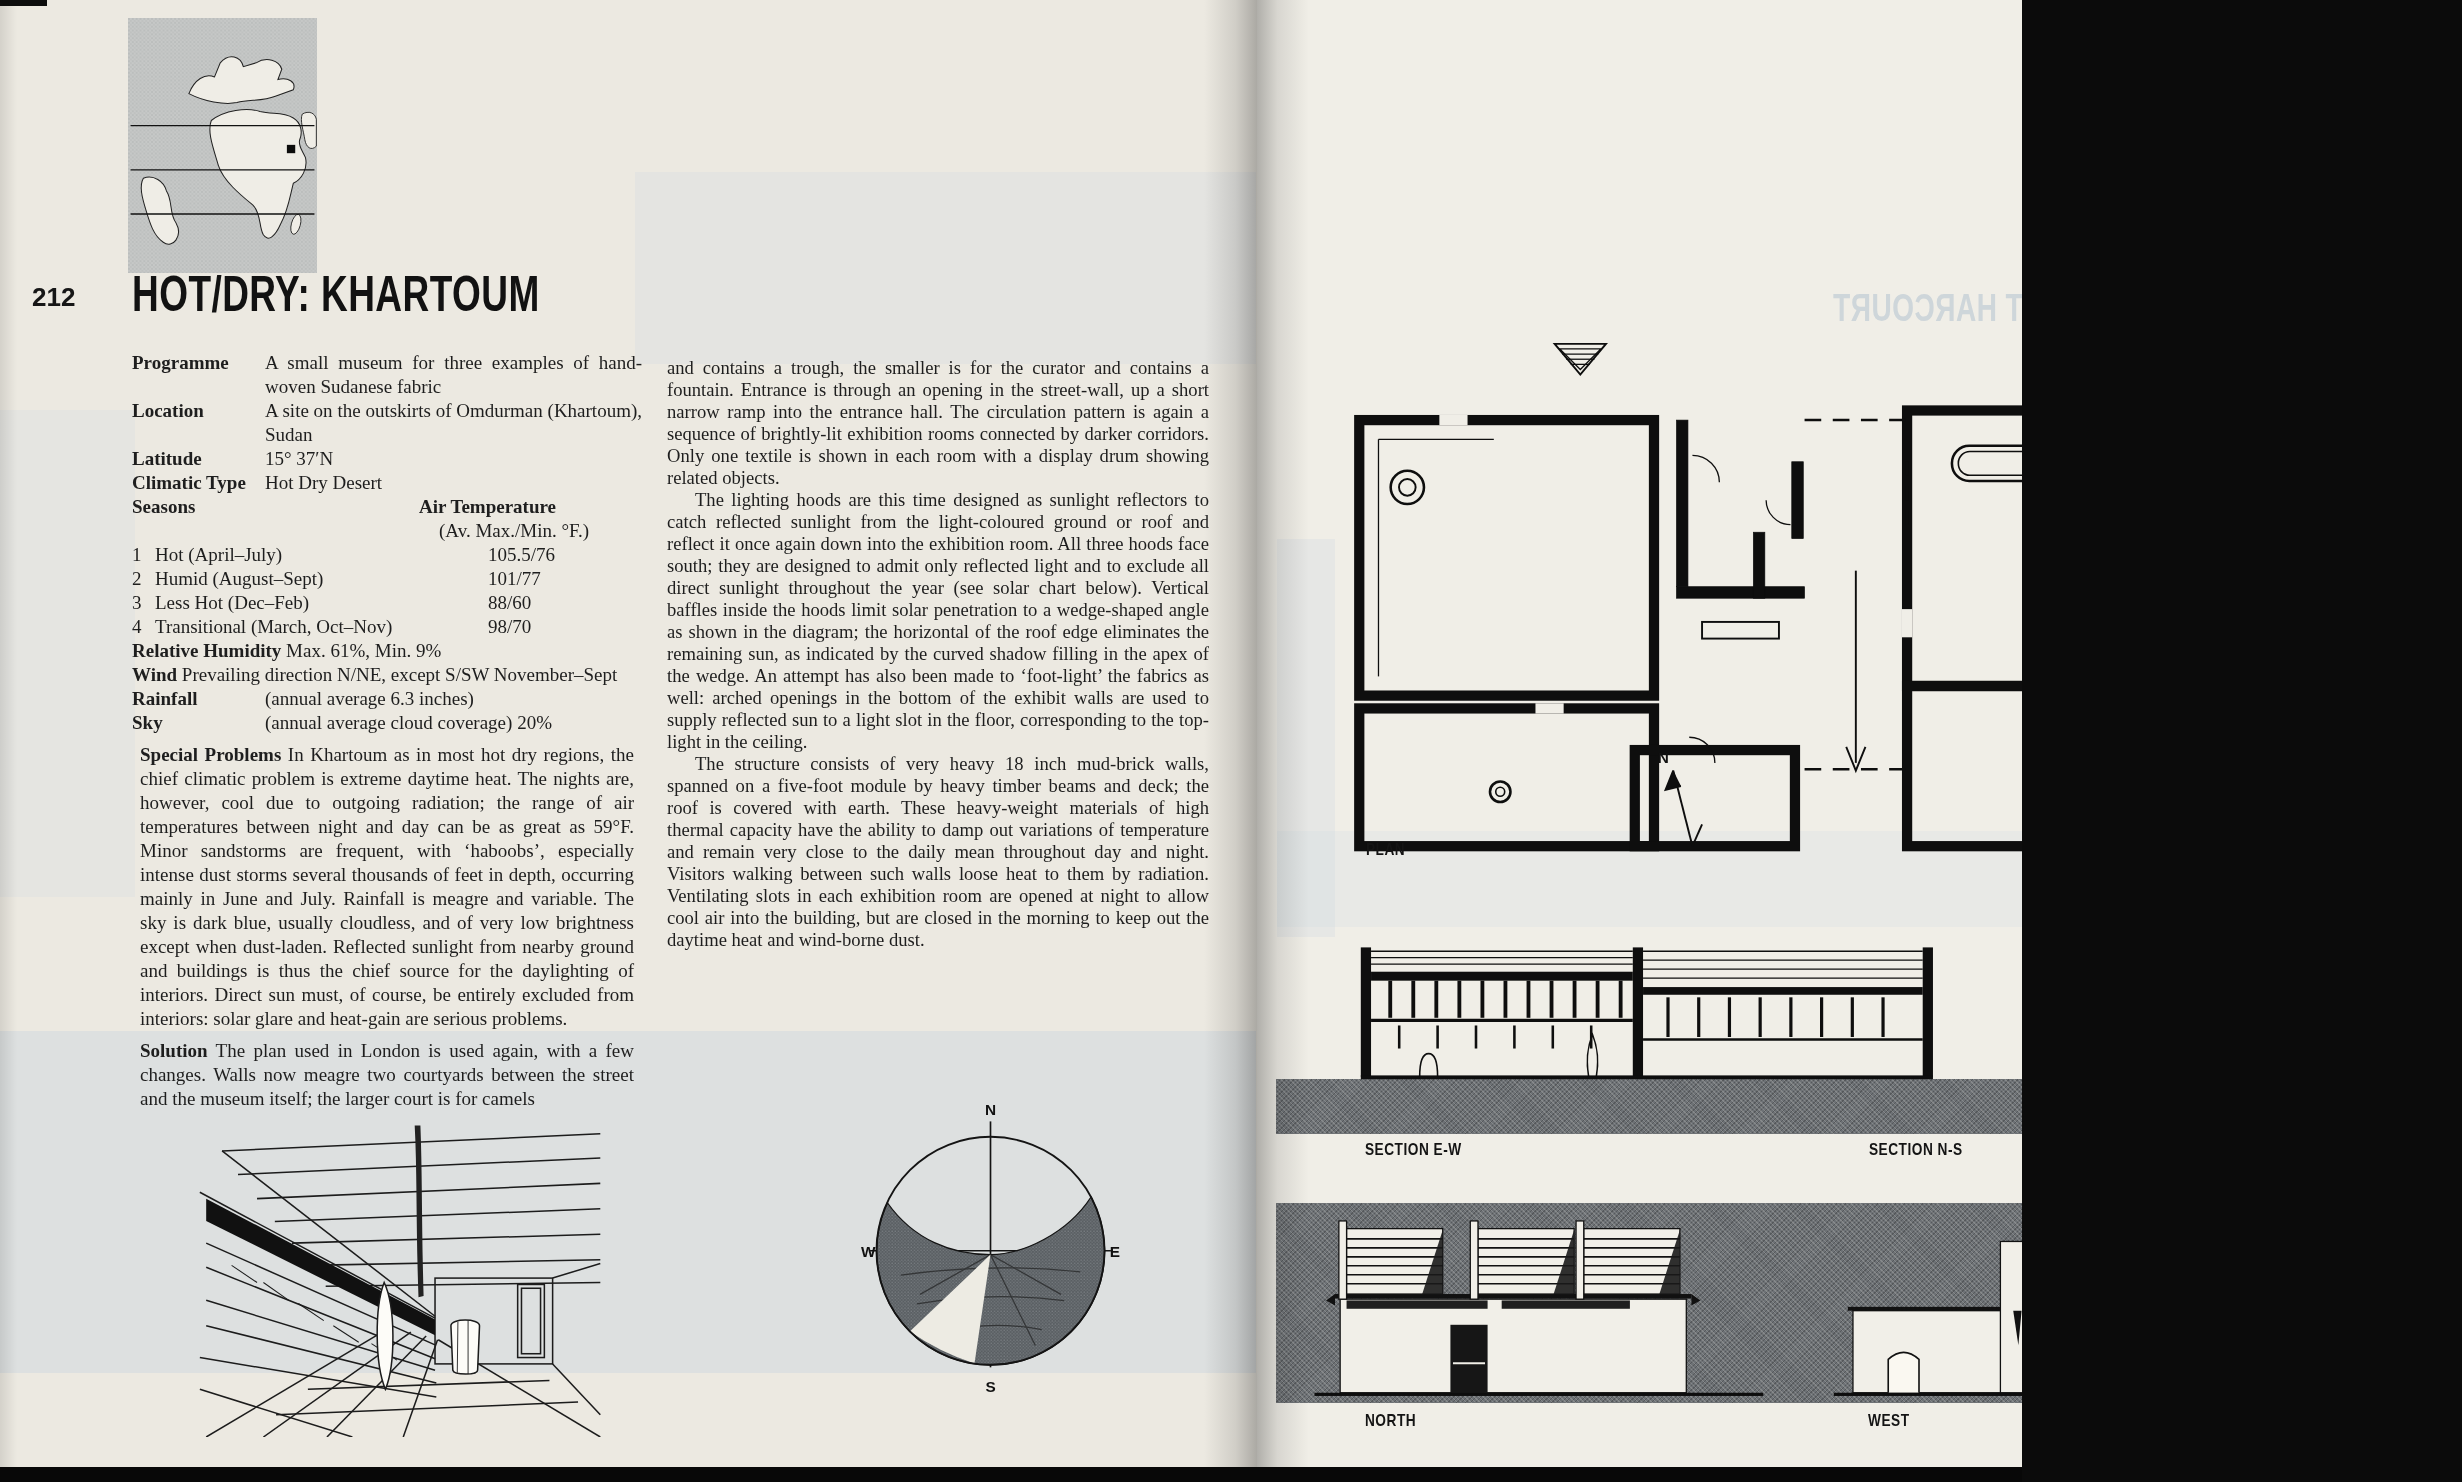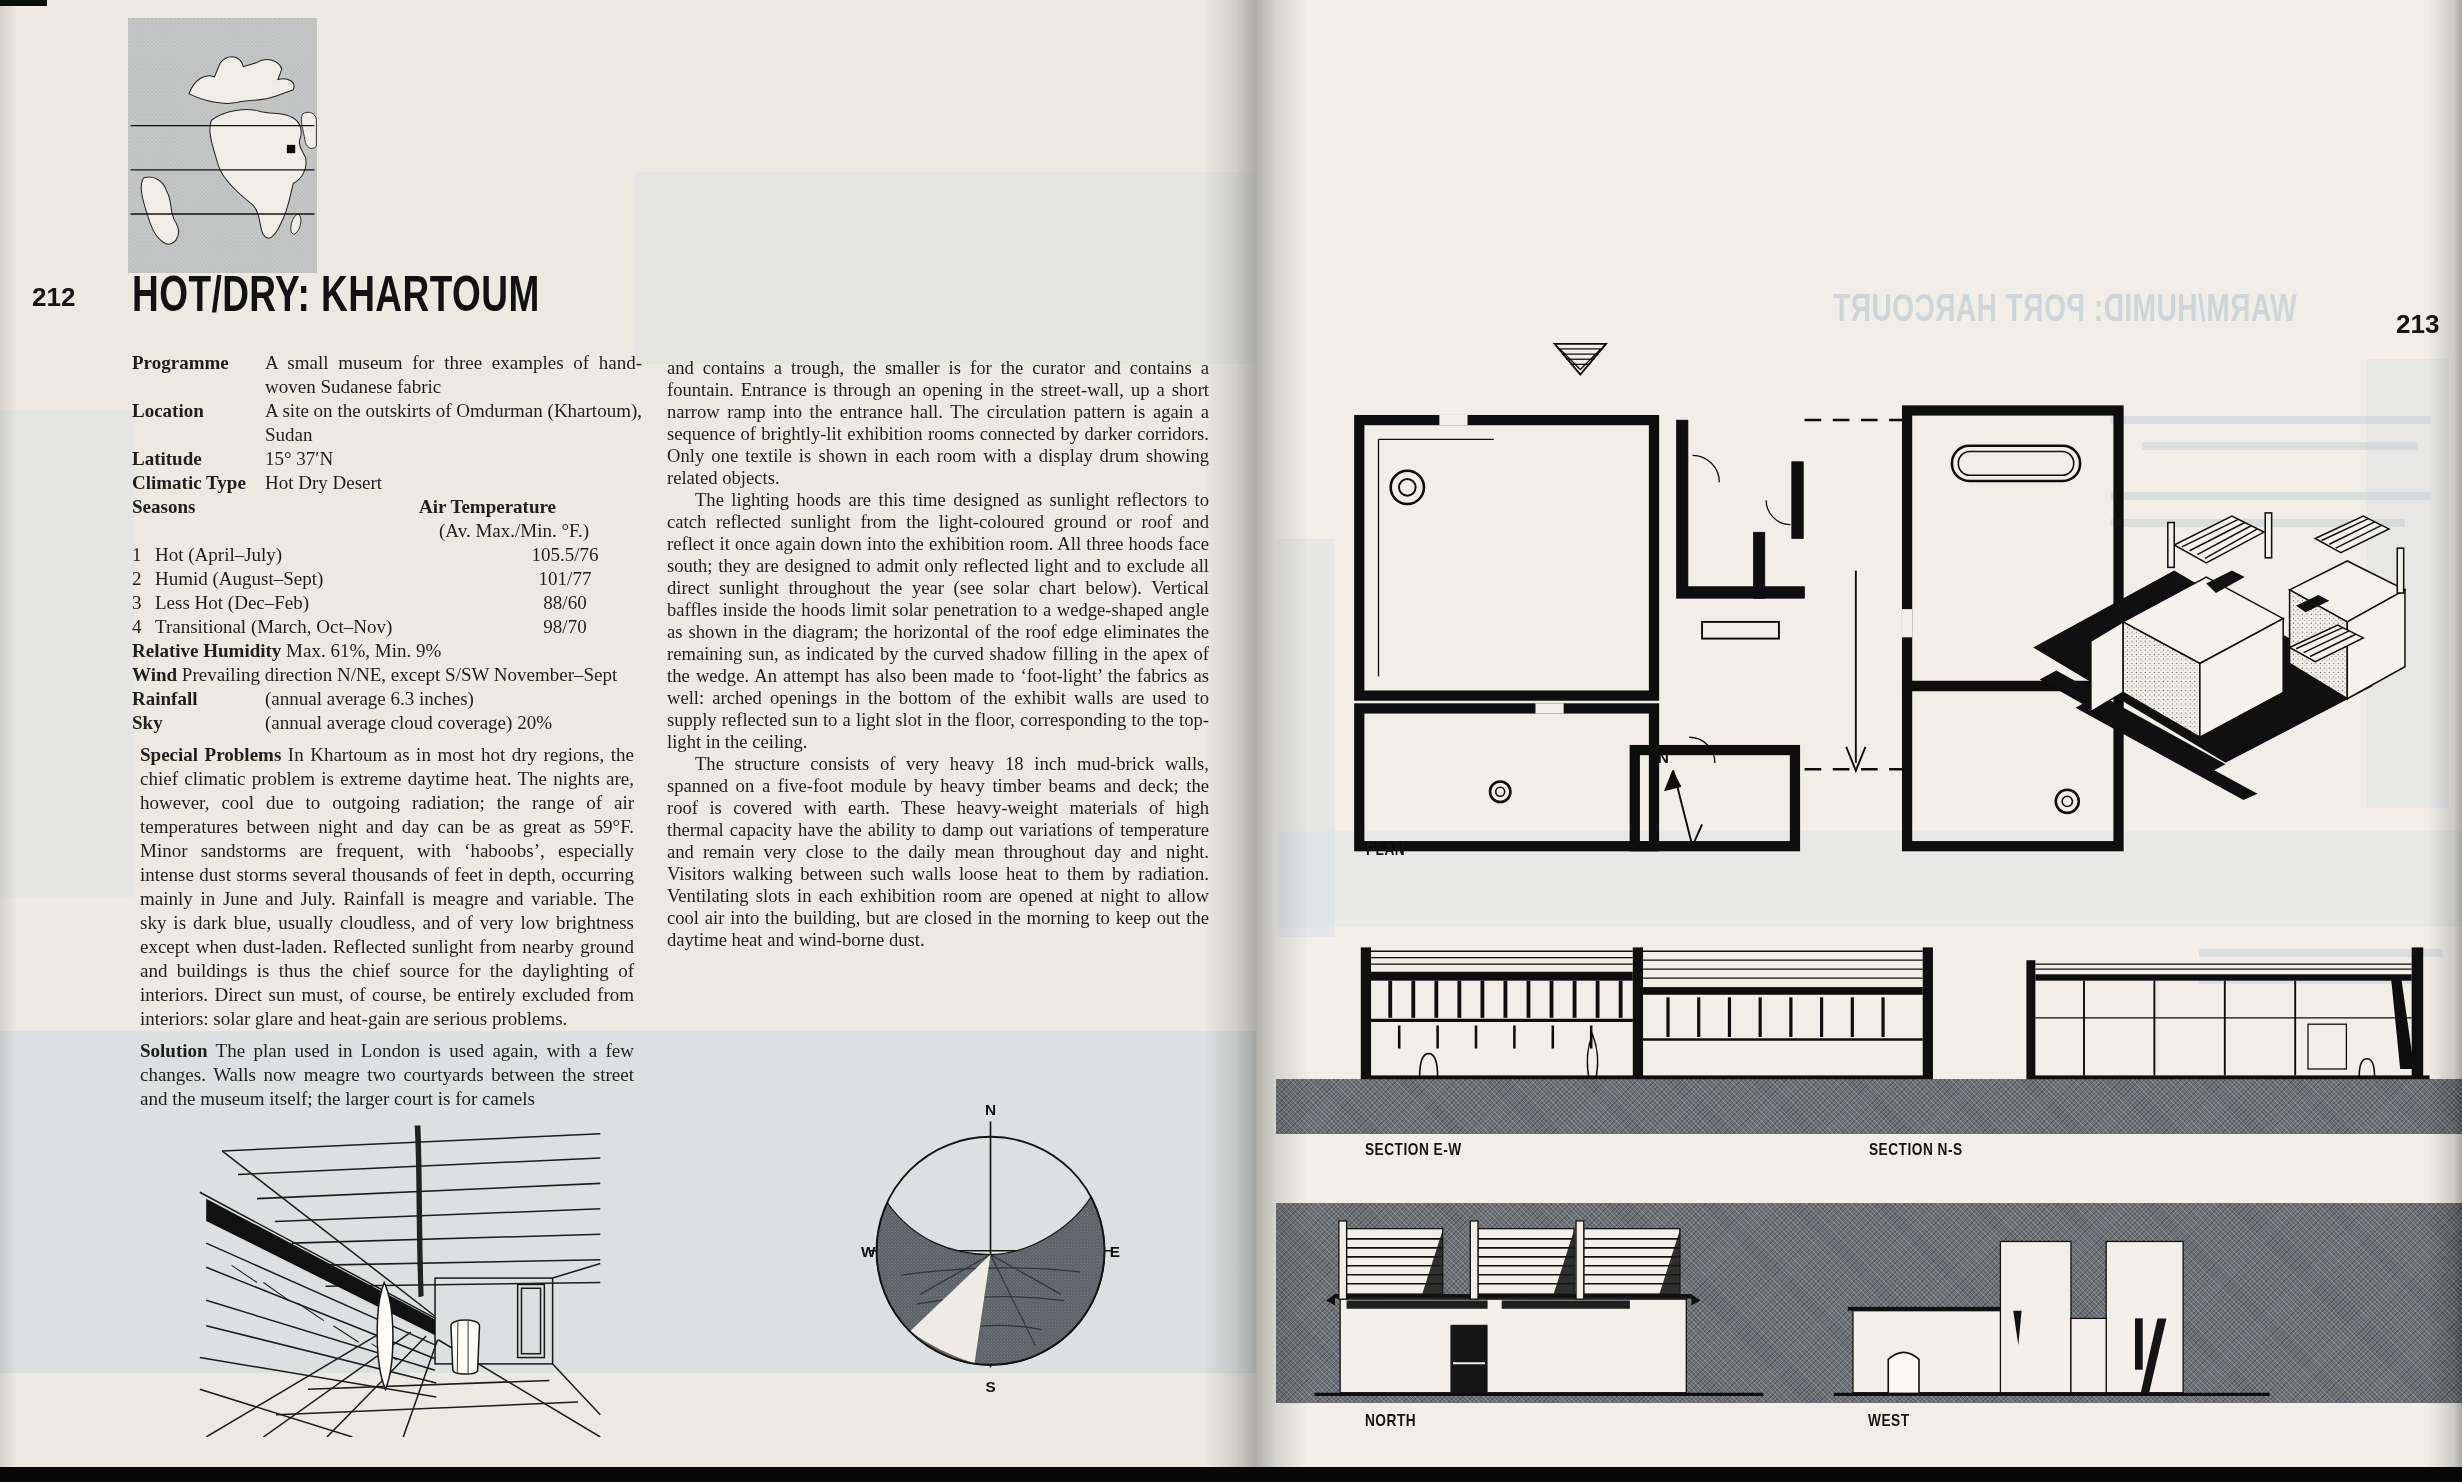--- a/index.html
+++ b/index.html
@@ -1,16 +1,16 @@
 <!DOCTYPE html>
 <html style="font-size:10.3px"><head>
 <meta charset="utf-8">
 <style>
   html,body{margin:0;padding:0;background:#0b0b0b;}
-  #stage{position:relative;width:2462px;height:1483px;overflow:hidden;background:#0b0b0b;
+  #stage{position:relative;width:2022px;height:1483px;overflow:hidden;background:#0b0b0b;
          font-family:"Liberation Serif", serif;color:#1e1e1e;}
   .abs{position:absolute;}
   
   #left-page{left:0;top:0;width:1257px;height:1467px;background:#ece9e1;}
   #right-page{left:1257px;top:0;width:1206px;height:1467px;background:#f0eee7;}
   #gutter{left:1204px;top:0;width:105px;height:1467px;
     background:linear-gradient(90deg,rgba(0,0,0,0) 0%,rgba(40,40,40,.14) 30%,rgba(25,25,25,.30) 50%,rgba(40,40,40,.12) 70%,rgba(0,0,0,0) 100%);}
   #right-edge{left:2428px;top:0;width:35px;height:1467px;
     background:linear-gradient(90deg,rgba(0,0,0,0),rgba(0,0,0,.16) 75%,rgba(0,0,0,.32));}
   #left-edge{left:0;top:0;width:16.7px;height:1467px;background:linear-gradient(90deg,rgba(0,0,0,.10),rgba(0,0,0,0));}
@@ -28,21 +28,21 @@
   .body-col{font-size:19px;line-height:24px;text-align:justify;}
   .mid-col{font-size:18.6px;line-height:22px;text-align:justify;}
   .mid-col p{margin:0;}
   .mid-col p.ind{text-indent:28px;}
   .fact-row{display:flex;}
   .fact-label{width:133px;font-weight:bold;flex:0 0 auto;}
   .fact-value{flex:1 1 auto;}
   .seas-row{display:flex;}
   .seas-num{width:23px;flex:0 0 auto;}
   .seas-name{width:333px;flex:0 0 auto;}
-  .seas-val{width:154px;text-align:center;flex:0 0 auto;}
+  .seas-val{width:154px;flex:0 0 auto;}
   .pad478{padding-left:307px;}
   .para{margin:8px;}
   .draw-label{font-family:"Liberation Sans",sans-serif;font-weight:bold;font-size:16.7px;letter-spacing:0.6px;
     transform:scaleX(.82);transform-origin:left top;color:#141414;white-space:nowrap;}
   
   .halftone{background-color:#6d7175;
     background-image:repeating-linear-gradient(45deg,rgba(235,235,228,.20) 0 1px,rgba(0,0,0,0) 1px 3.2px),
                      repeating-linear-gradient(-45deg,rgba(15,15,15,.25) 0 1px,rgba(0,0,0,0) 1px 3.2px);}
   svg{display:block;}
 </style>

